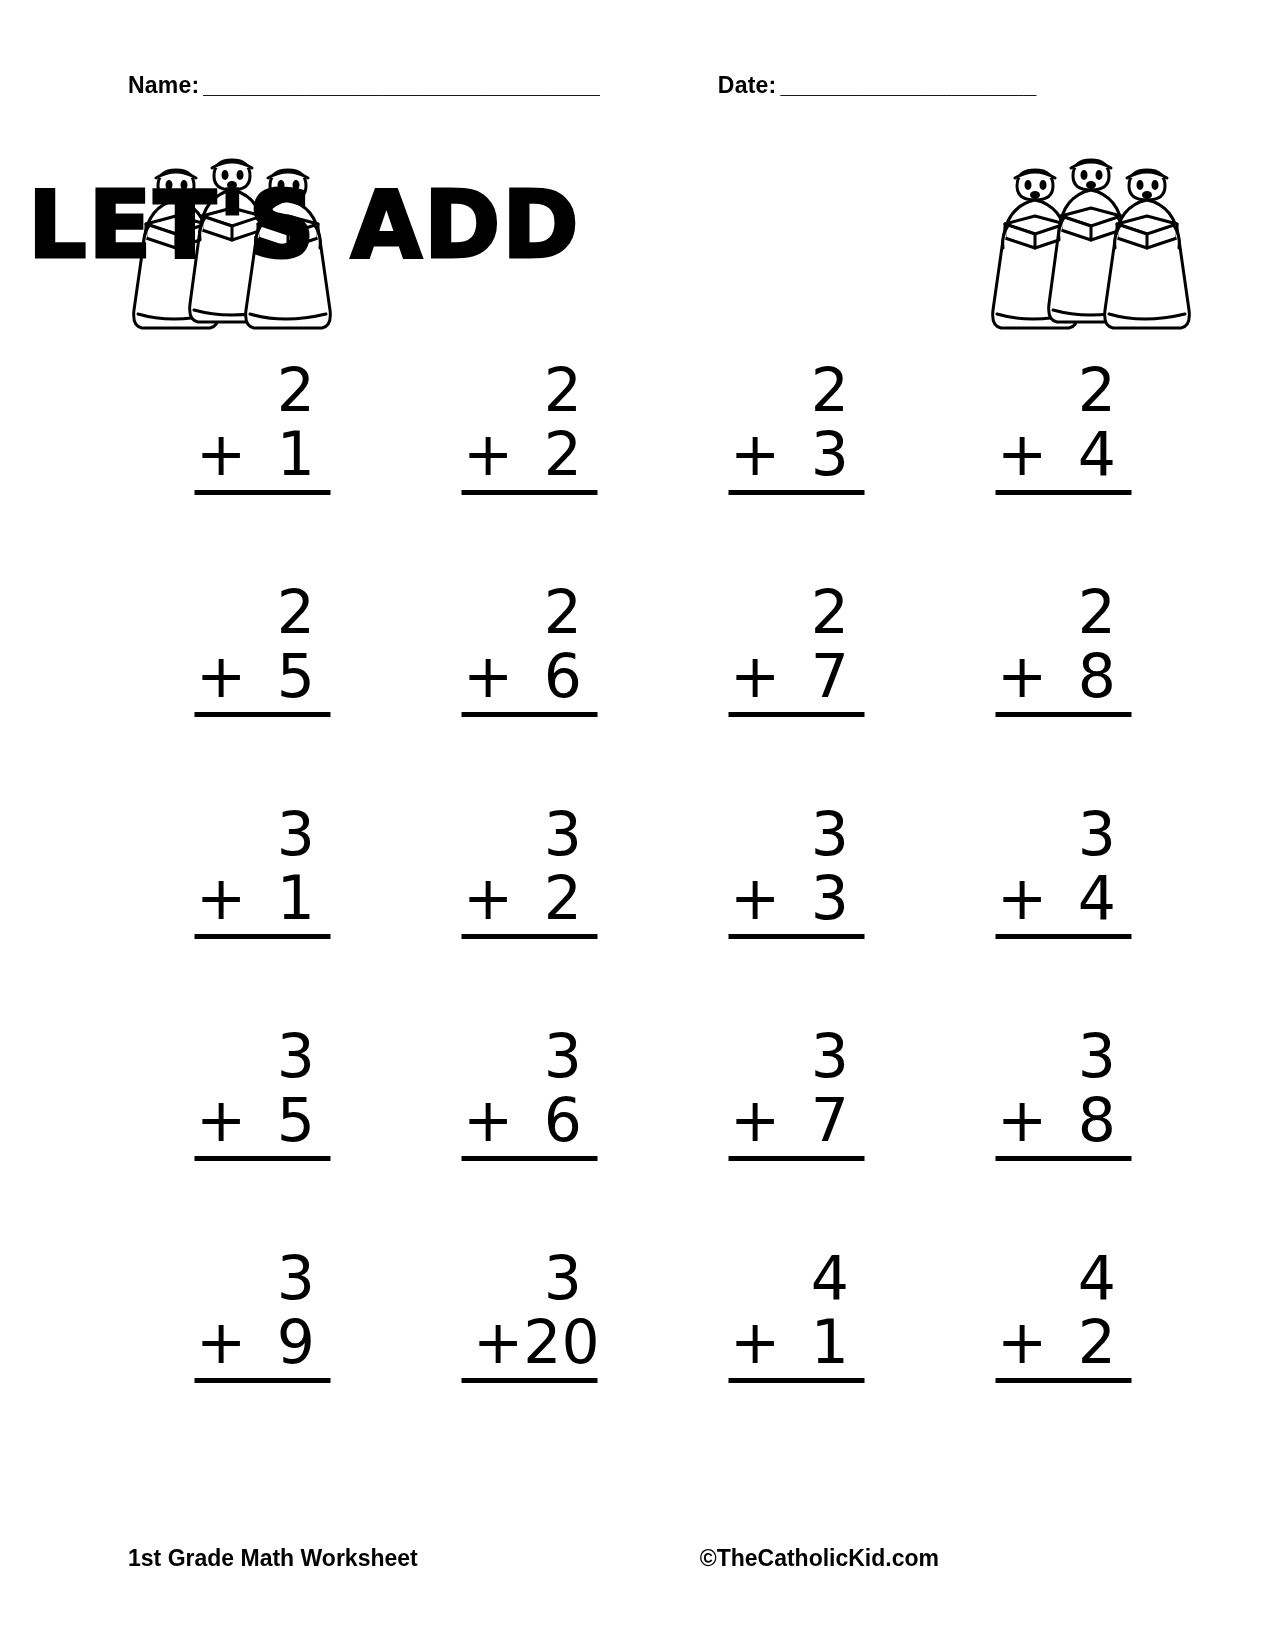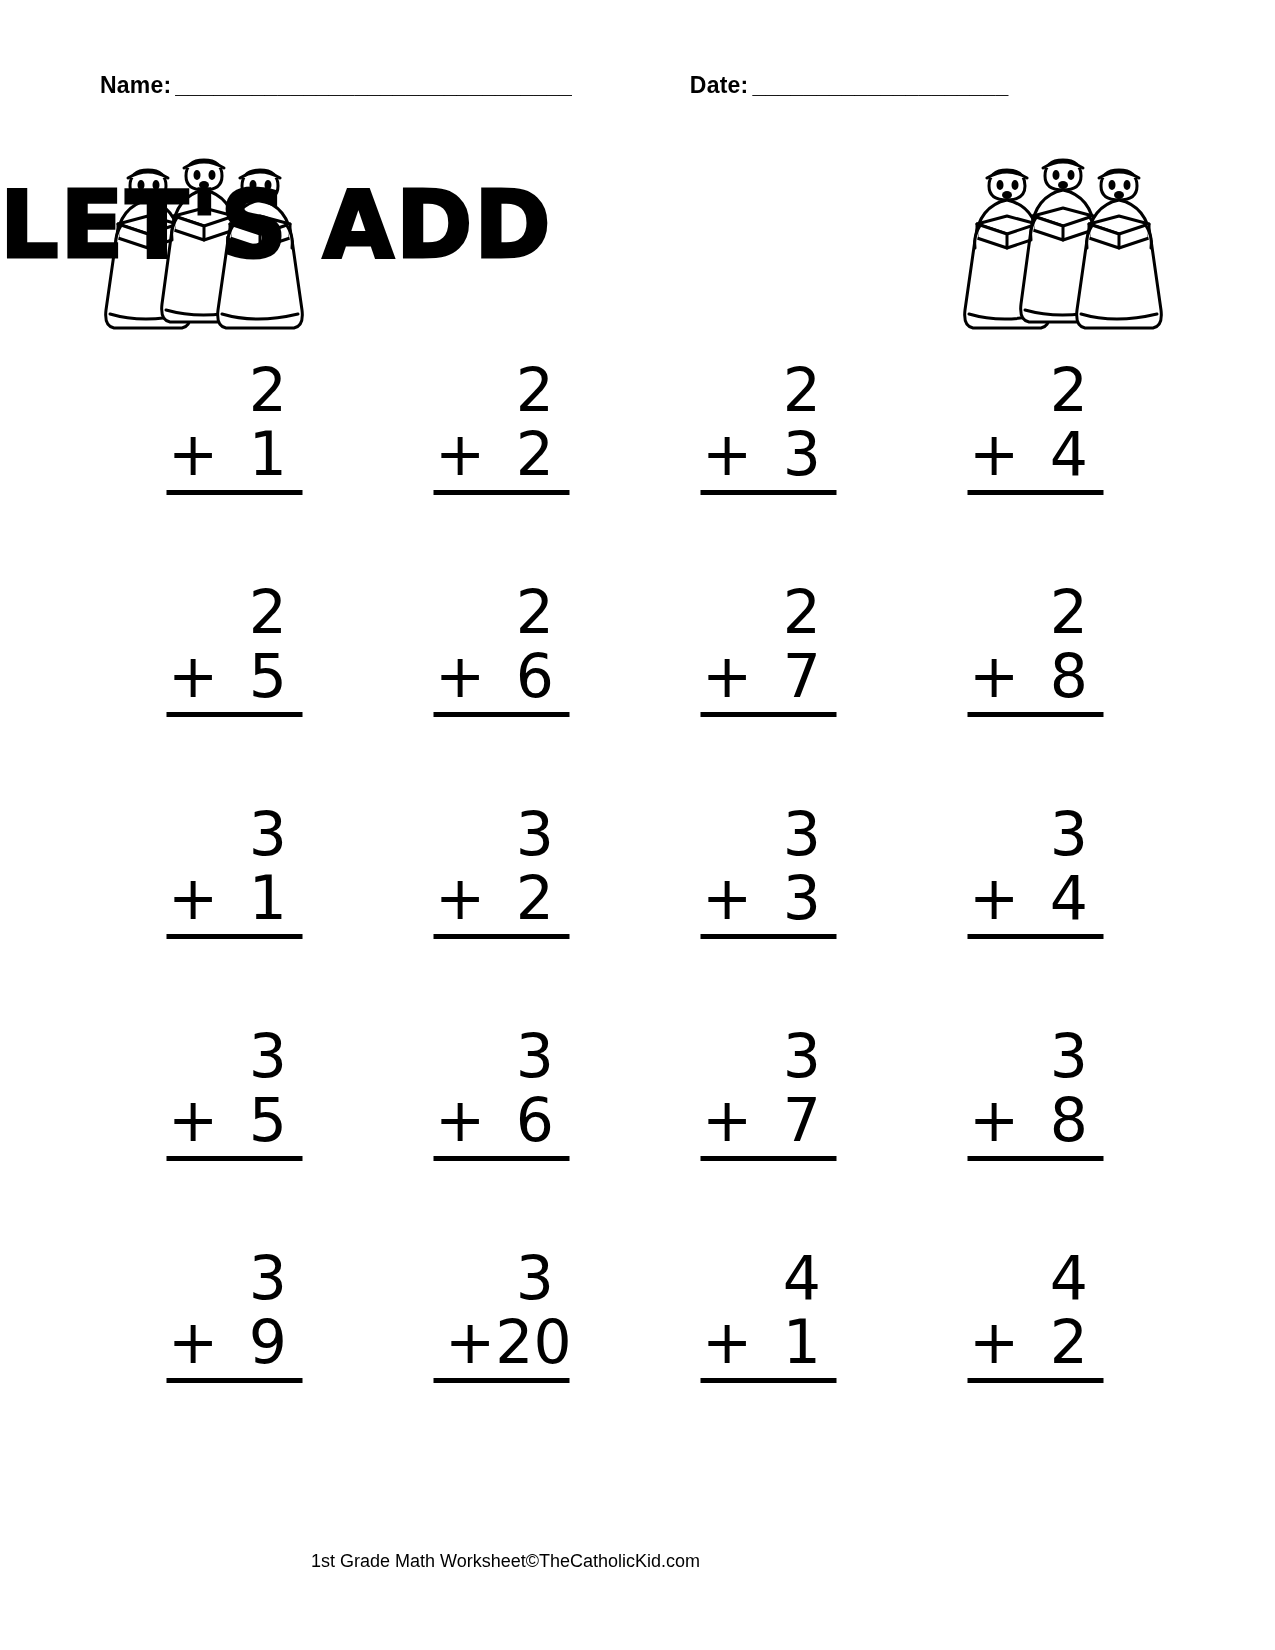--- a/index.html
+++ b/index.html
@@ -14,20 +14,21 @@
     color: #000000;
     position: relative;
     overflow: hidden;
   }
 
   .page {
     position: relative;
     width: 1011px;
     height: 1650px;
     box-sizing: border-box;
+    margin-left: 28px;
   }
 
   
   .header-row {
     position: absolute;
     top: 72px;
     left: 100px;
     right: 100px;
     display: flex;
     align-items: baseline;
@@ -142,24 +143,24 @@
     padding-right: 22px;
   }
 
   
   .footer {
     position: absolute;
     bottom: 78px;
     left: 100px;
     right: 100px;
     display: flex;
-    justify-content: center;
+    justify-content: space-between;
     align-items: baseline;
-    font-size: 18px;
-    font-weight: normal;
+    font-size: 23px;
+    font-weight: bold;
   }
 </style>
 </head>
 <body>
 
 <div class="page">
 
   <div class="header-row">
     <div class="name-block">
       <span class="field-label">Name:</span>

